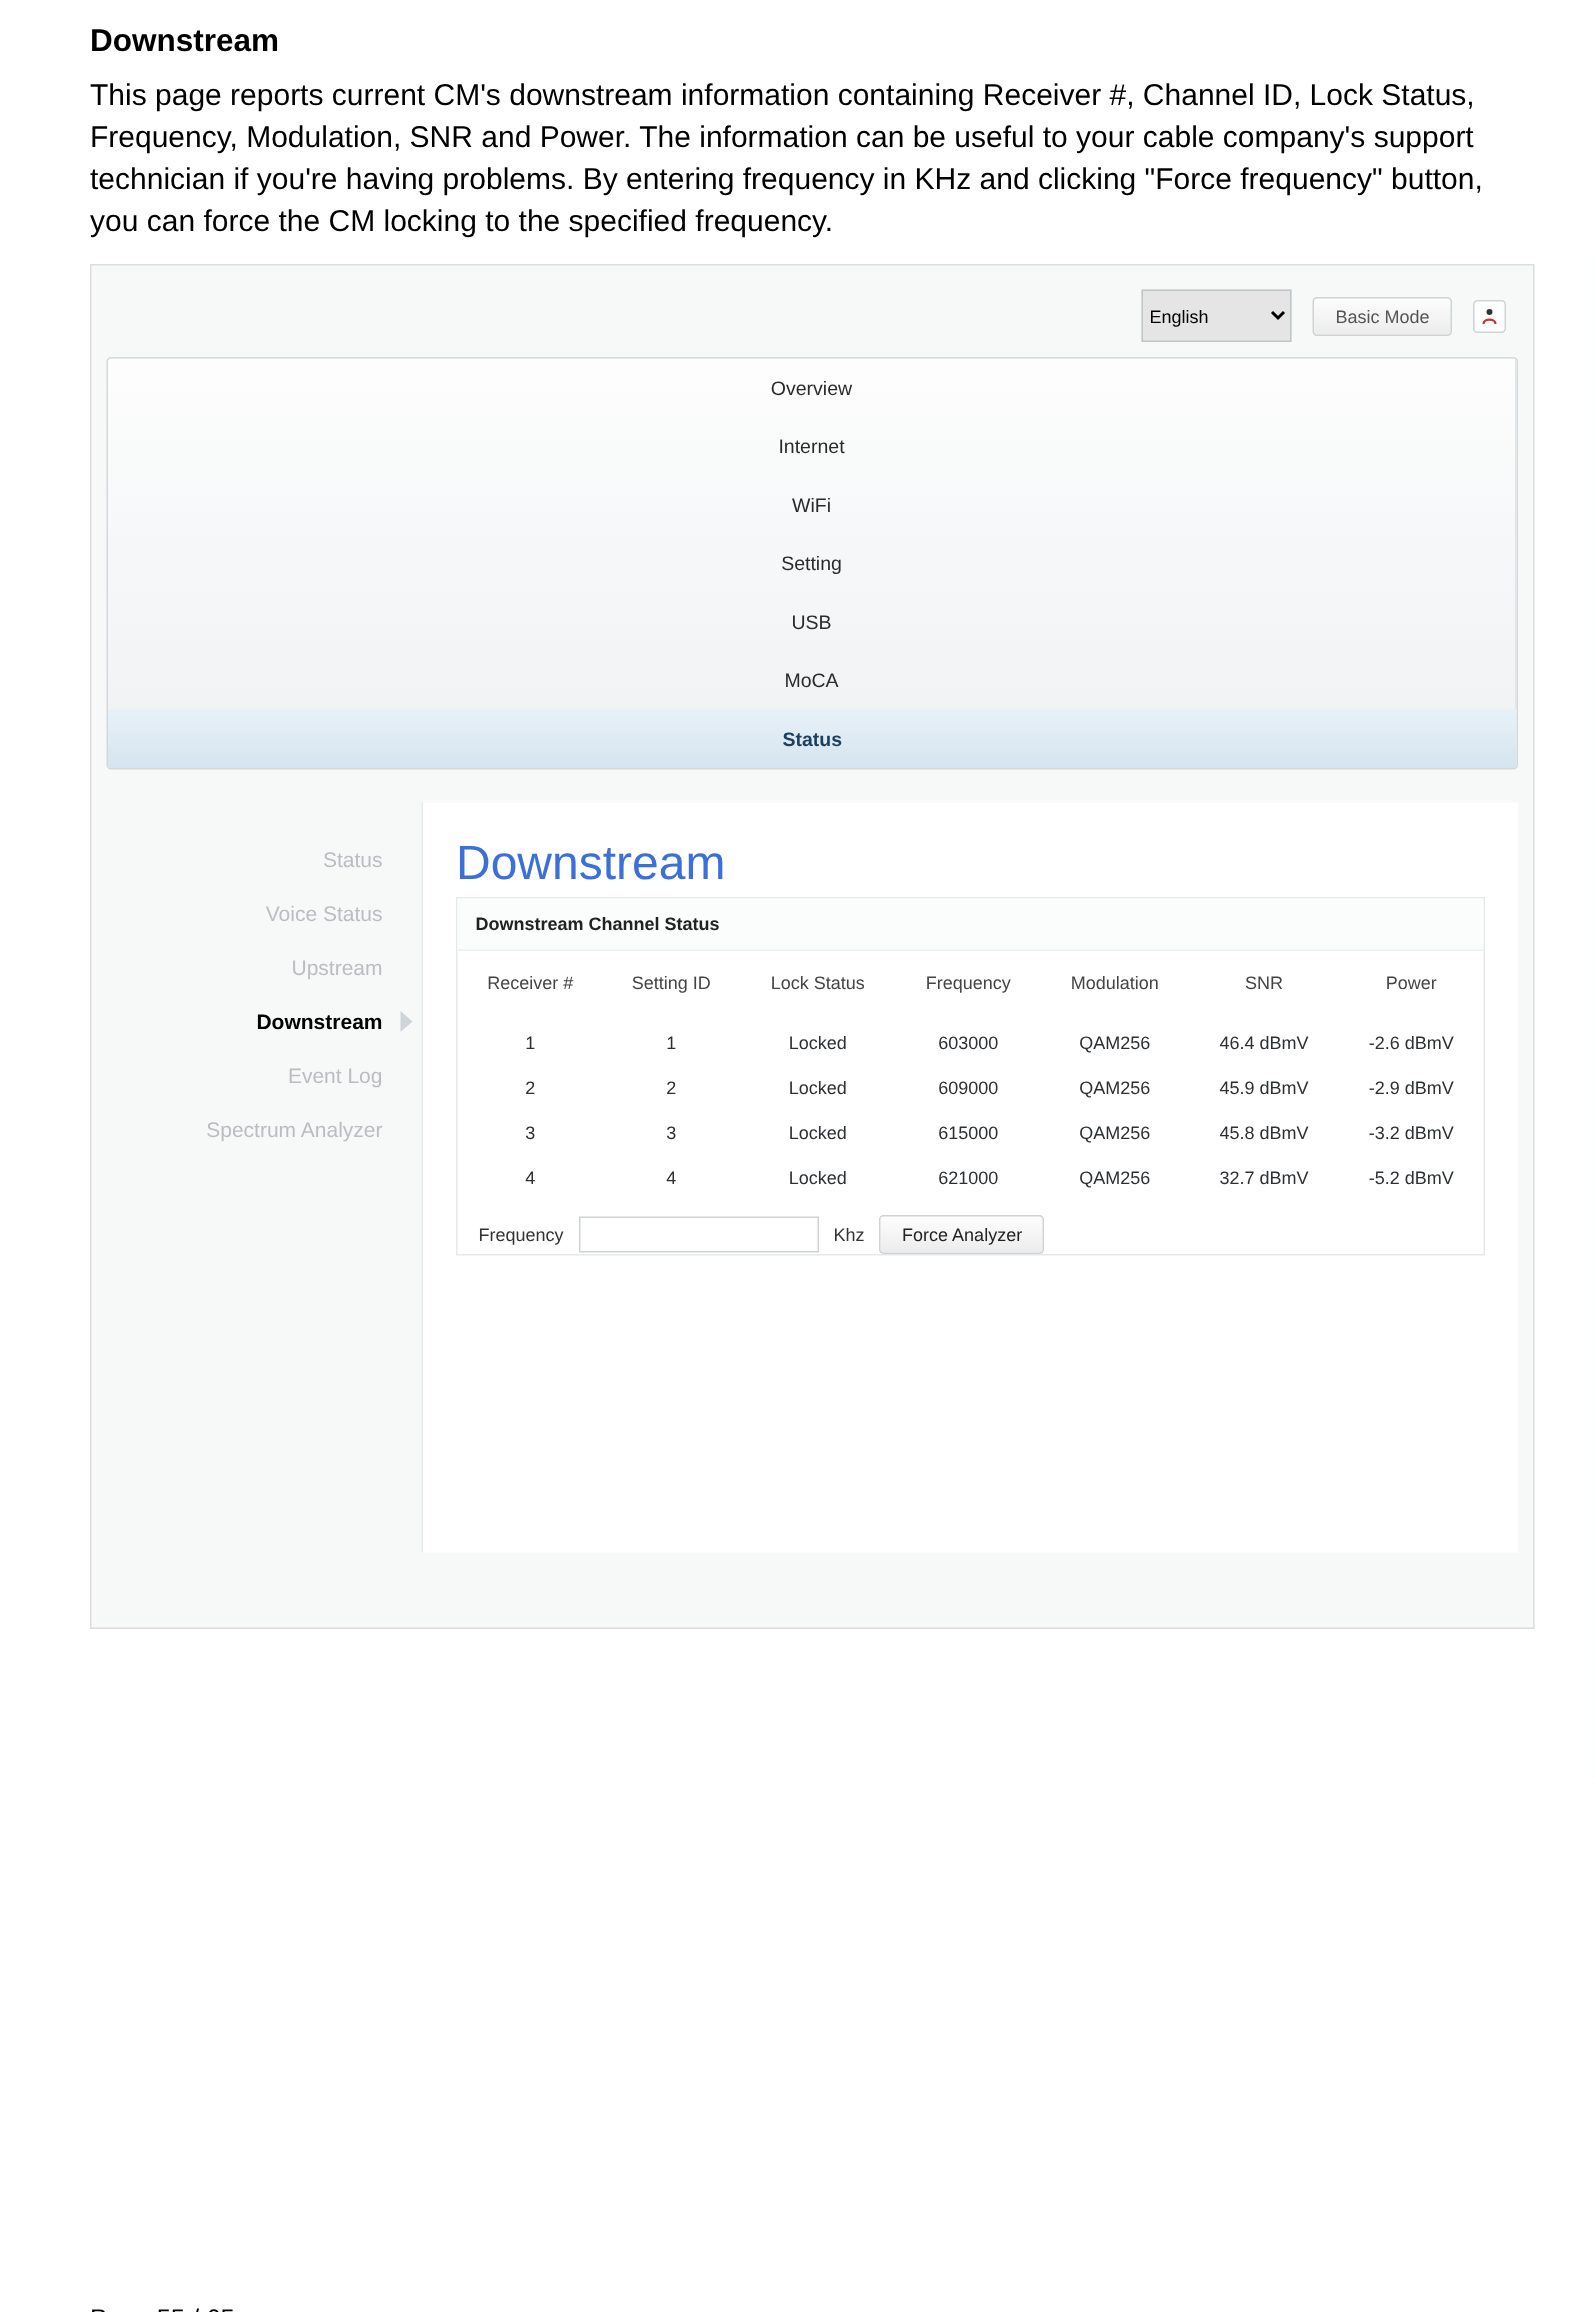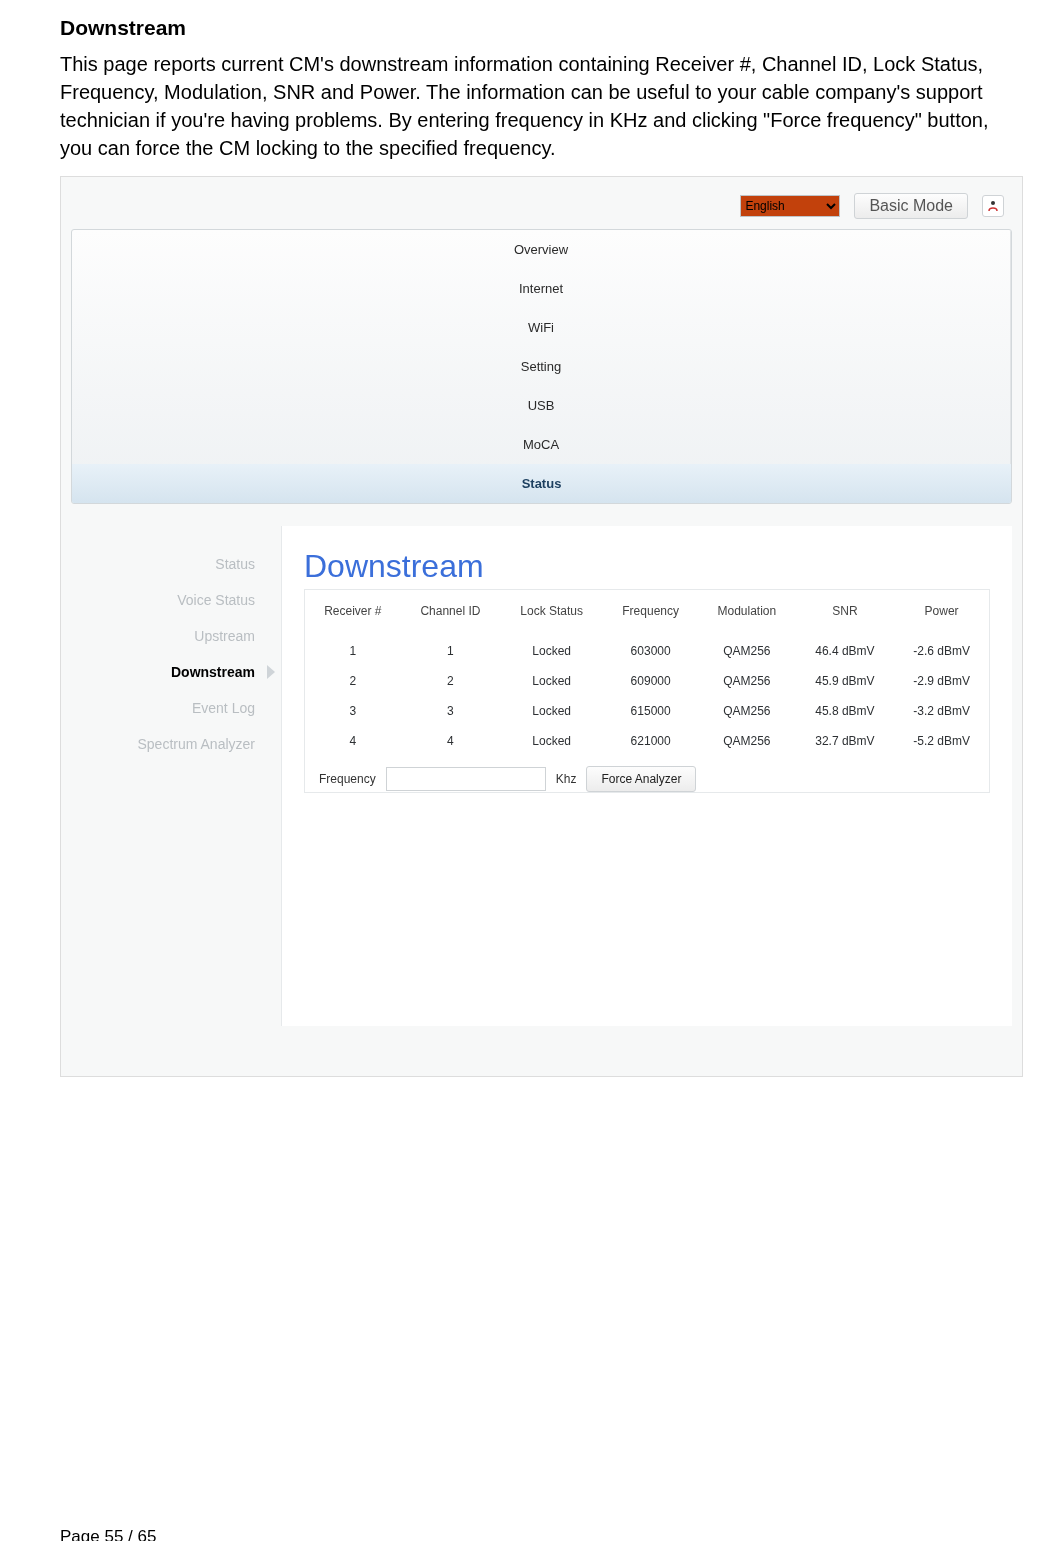--- a/index.html
+++ b/index.html
@@ -34,29 +34,29 @@
   }
   .topbar {
     display: flex;
     justify-content: flex-end;
     align-items: center;
     gap: 14px;
     padding: 6px 8px 10px 8px;
   }
   .lang-select {
     width: 100px;
-    height: 22px;
-    font-size: 12px;
-    background: #c2410c;
+    height: 35px;
+    font-size: 12px;
+    background: #e5e5e5;
     border: 1px solid #bfc4c8;
   }
   .mode-btn {
     height: 26px;
     padding: 0 14px;
-    font-size: 16px;
+    font-size: 12px;
     color: #555;
     background: linear-gradient(#fdfdfd,#ececec);
     border: 1px solid #cfd3d6;
     border-radius: 3px;
   }
   .site-icon {
     width: 22px; height: 22px;
     background: #fff;
     border: 1px solid #cfd3d6;
     border-radius: 3px;
@@ -240,25 +240,26 @@
           <div class="sb-item">Upstream</div>
           <div class="sb-item active">Downstream</div>
           <div class="sb-item">Event Log</div>
           <div class="sb-item">Spectrum Analyzer</div>
         </div>
 
       <div class="content">
         <h1 class="content-title">Downstream</h1>
 
         <div class="panel">
+          <div class="panel-head">Downstream Channel Status</div>
           <table class="tbl">
             <thead>
                 <tr id="thead-row">
                   <th>Receiver #</th>
-                  <th>Channel ID</th>
+                  <th>Setting ID</th>
                   <th>Lock Status</th>
                   <th>Frequency</th>
                   <th>Modulation</th>
                   <th>SNR</th>
                   <th>Power</th>
                 </tr>
               </thead>
             <tbody id="tbody">
                 <tr>
                   <td>1</td>

